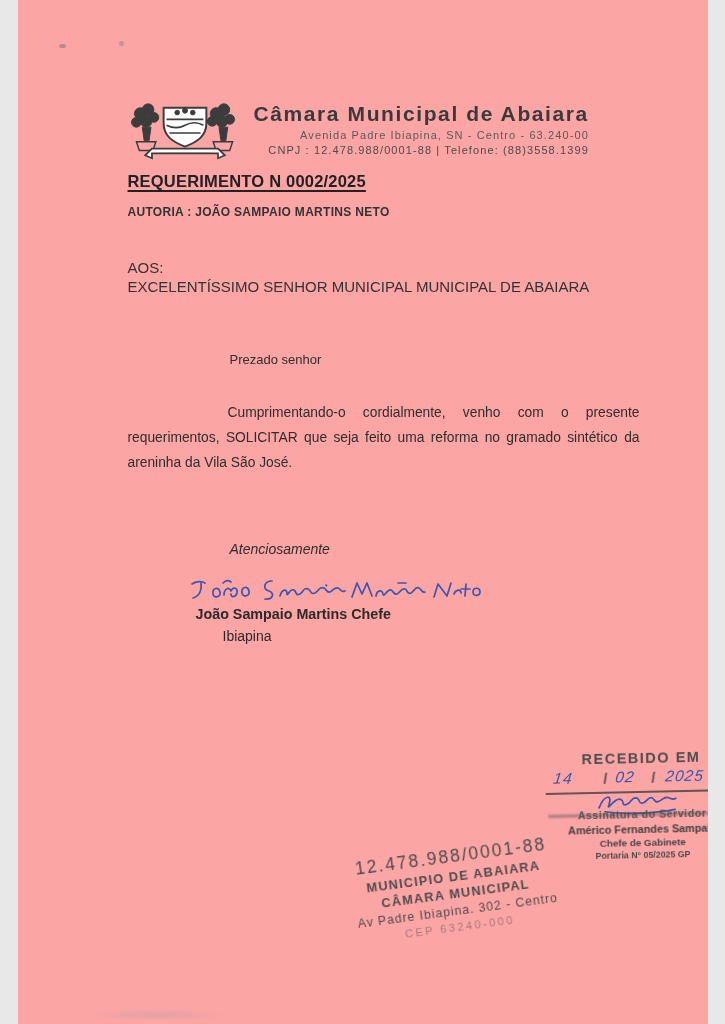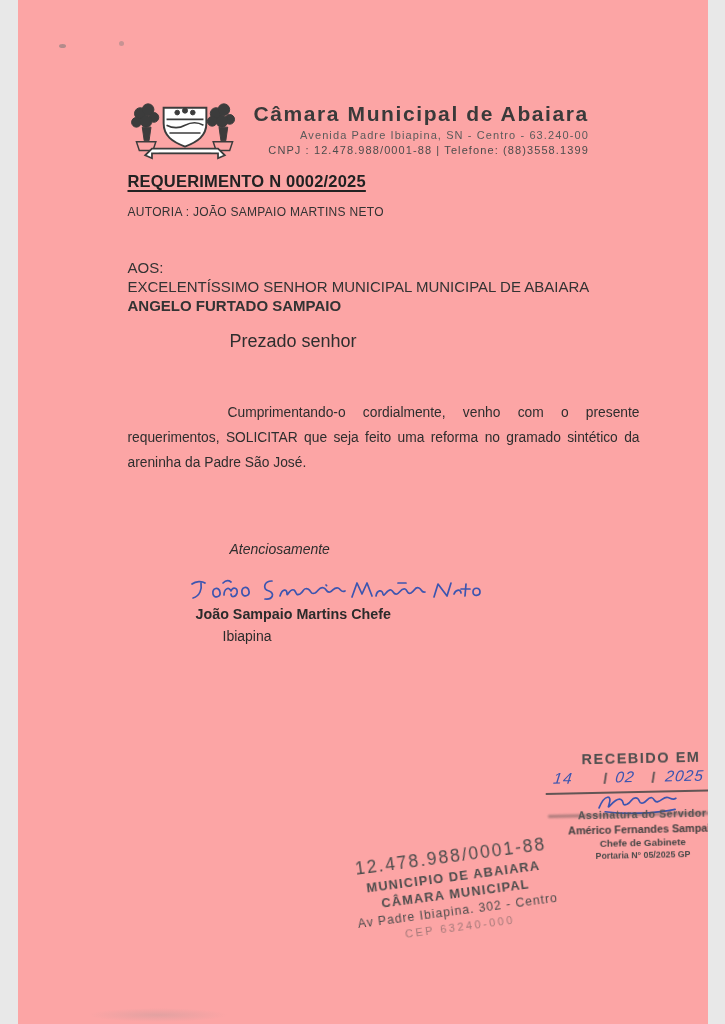--- a/index.html
+++ b/index.html
@@ -23,24 +23,24 @@
     font-size:11px;color:#5a5a5a;letter-spacing:1.1px;margin-top:3px;
     white-space:nowrap;filter:blur(.2px);text-align:right;
   }
 
   
   .doc-title{
     left:110px;top:172px;font-size:16.5px;font-weight:700;letter-spacing:.2px;
     text-decoration:underline;text-decoration-thickness:2px;text-underline-offset:3px;
     color:#222;
   }
-  .autoria{left:110px;top:205px;font-size:12px;letter-spacing:.3px;color:#333;}
+  .autoria{left:110px;top:205px;font-size:12px;letter-spacing:.3px;color:#333;font-weight:bold;}
   .aos{left:110px;top:258px;font-size:15px;line-height:19px;color:#333;}
   .aos .bold{font-weight:700;}
-  .salutation{left:212px;top:331px;font-size:18px;}
+  .salutation{left:212px;top:352px;font-size:13px;}
   .para{
     left:110px;width:512px;font-size:13.8px;line-height:25px;
     text-align:justify;text-indent:100px;color:#2e2e2e;
   }
   .para1{top:400px;}
   .para2{top:482px;}
   .closing{left:212px;top:541px;font-size:14px;font-style:italic;}
 
   
   .sig-scribble{left:168px;top:574px;width:296px;height:34px;}
@@ -140,25 +140,24 @@
       <div class="org-line" style="color:#4c4c4c;">CNPJ : 12.478.988/0001-88  |  Telefone: (88)3558.1399</div>
     </div>
   </div>
 
   <div class="abs doc-title">REQUERIMENTO N 0002/2025</div>
   <div class="abs autoria">AUTORIA :  JOÃO SAMPAIO MARTINS NETO</div>
 
   <div class="abs aos">
     <div>AOS:</div>
     <div>EXCELENTÍSSIMO SENHOR MUNICIPAL MUNICIPAL DE ABAIARA</div>
-    <div class="bold">ANGELO FURTADO SAMPAIO</div>
   </div>
 
   <div class="abs salutation">Prezado senhor</div>
-  <div class="abs para para1">Cumprimentando-o cordialmente, venho com o presente requerimentos, SOLICITAR que seja feito uma reforma no gramado sintético da areninha da Padre São José.</div>
+  <div class="abs para para1">Cumprimentando-o cordialmente, venho com o presente requerimentos, SOLICITAR que seja feito uma reforma no gramado sintético da areninha da Vila São José.</div>
   <div class="abs closing">Atenciosamente</div>
 
   <svg class="abs sig-scribble" viewBox="0 0 296 34">
     <g class="hand-ink">
       <path d="M6,10 c4,-3 10,-3 13,-1 M15,9 c1,6 -1,13 -8,15"></path>
       <path d="M27,20 c-1,-6 6,-8 7,-2 c1,5 -6,7 -7,2"></path>
       <path d="M38,21 c0,-6 5,-9 7,-4 c2,-5 7,-3 6,2 c-1,4 -6,5 -6,1"></path>
       <path d="M56,19 c-1,-6 6,-8 7,-2 c1,5 -6,7 -7,2"></path>
       <path d="M37,9 q4,-4 8,-1"></path>
       <path d="M86,7 c-8,0 -10,8 -3,10 c6,2 4,9 -4,8"></path>

